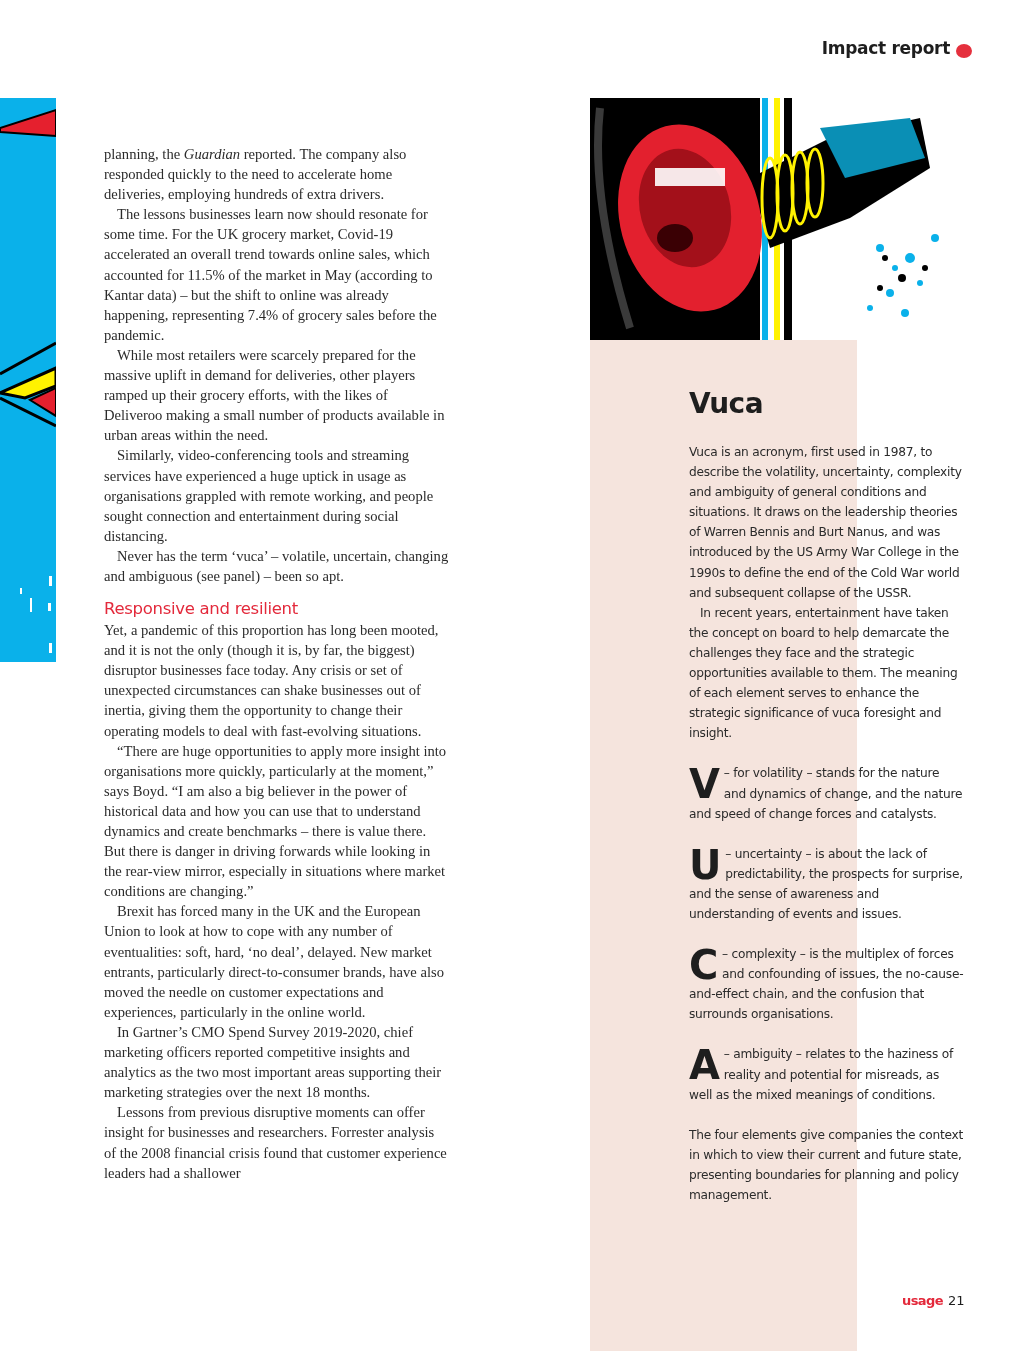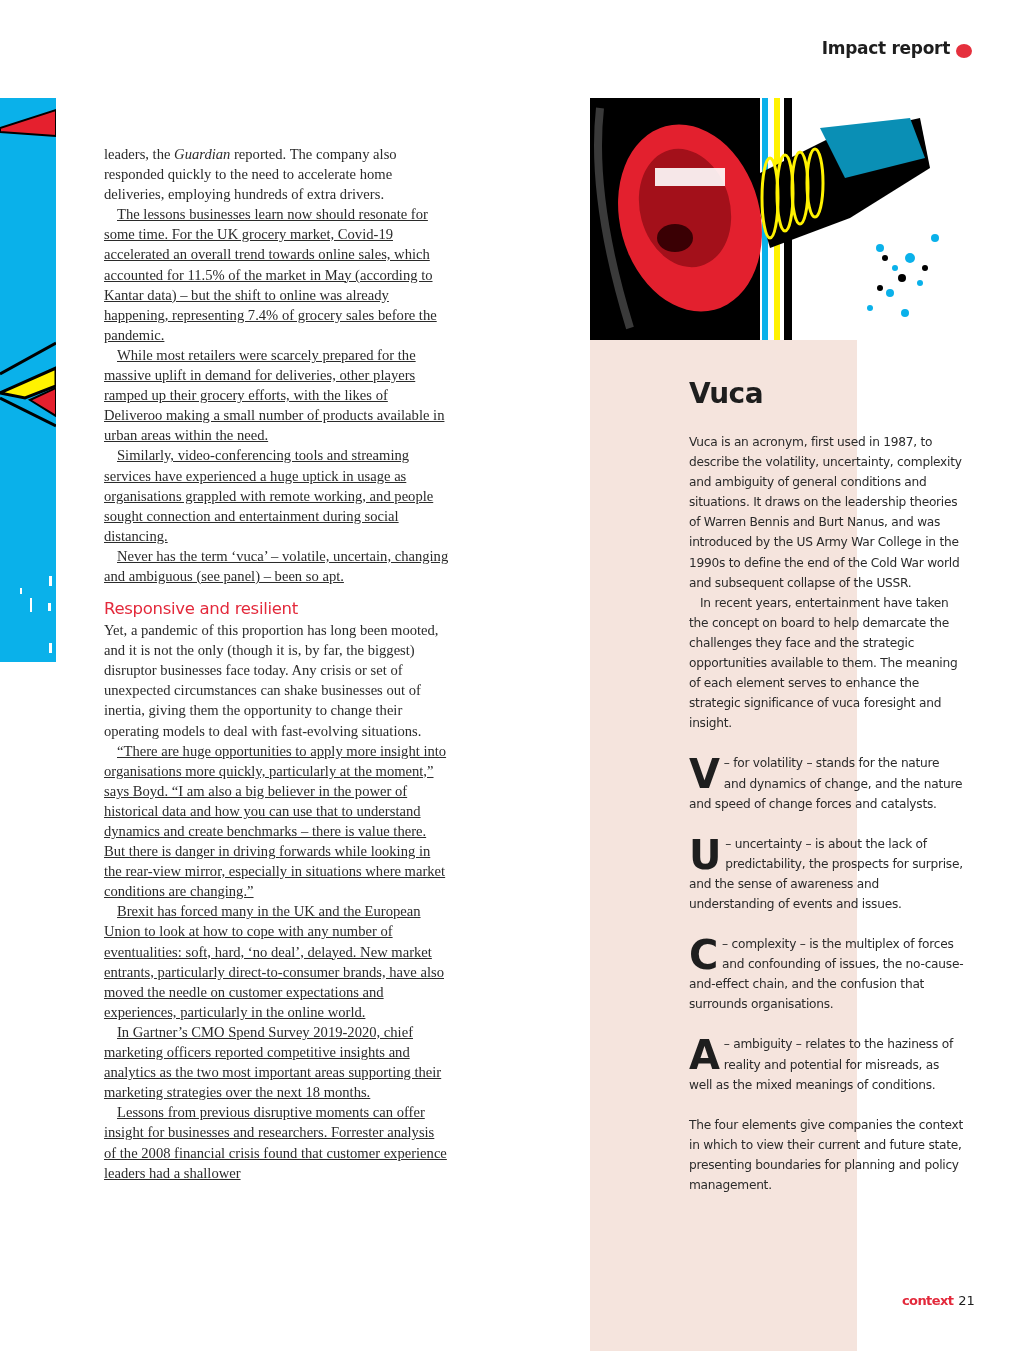--- a/index.html
+++ b/index.html
@@ -23,21 +23,21 @@
   }
   .left-strip svg { position: absolute; left: 0; top: 0; }
 
   
   .article {
     position: absolute; left: 104px; top: 144px; width: 345px;
     font-family: "Liberation Serif", serif; font-size: 14.6px; line-height: 20.1px;
     color: #2b2b2b;
   }
   .article p { margin: 0; }
-  .article p.indent { text-indent: 13px; text-decoration: underline; }
+  .article p.indent { text-indent: 13px; }
   .article h2 {
     font-family: "DejaVu Sans", sans-serif; font-weight: normal; font-size: 16.5px;
     color: #e3293b; margin: 12px 0 0 0; line-height: 22px; letter-spacing: -0.3px;
   }
 
   
   .panel-bg {
     position: absolute; left: 590px; top: 340px; width: 267px; height: 1011px;
     background: #f5e4dd;
   }
@@ -45,21 +45,21 @@
     position: absolute; left: 590px; top: 98px; width: 368px; height: 242px;
     overflow: hidden; background: #000;
   }
   .panel {
     position: absolute; left: 689px; top: 372px; width: 275px;
     font-family: "DejaVu Sans", sans-serif; font-size: 12.2px; line-height: 20.1px;
     color: #2b2b2b; letter-spacing: -0.25px;
   }
   .panel h3 {
     font-family: "DejaVu Sans", sans-serif; font-weight: bold; font-size: 28px;
-    margin: 4px 0 20px 0; line-height: 36px; color: #1e1e1e; letter-spacing: -0.5px;
+    margin: 14px 0 20px 0; line-height: 36px; color: #1e1e1e; letter-spacing: -0.5px;
   }
   .panel p { margin: 0; }
   .panel p.indent { text-indent: 11px; }
   .panel .spacer { height: 20px; }
   .dropcap {
     float: left; font-family: "DejaVu Sans", sans-serif; font-weight: bold;
     font-size: 40px; line-height: 34px; margin: 4px 4px 0 0; color: #1e1e1e;
   }
   .footer {
     position: absolute; left: 902px; top: 1293px;
@@ -83,21 +83,21 @@
     <line x1="0" y1="300" x2="56" y2="328" stroke="#000" stroke-width="3"></line>
     <rect x="49" y="478" width="3" height="10" fill="#fff"></rect>
     <rect x="30" y="500" width="2" height="14" fill="#fff"></rect>
     <rect x="48" y="505" width="3" height="8" fill="#fff"></rect>
     <rect x="49" y="545" width="3" height="10" fill="#fff"></rect>
     <rect x="20" y="490" width="2" height="6" fill="#fff"></rect>
   </svg>
 </div>
 
 <div class="article">
-  <p><span>leaders, the </span><i>Guardian</i><span> reported. The company also responded quickly to the need to accelerate home deliveries, employing hundreds of extra drivers.</span></p>
+  <p><span>planning, the </span><i>Guardian</i><span> reported. The company also responded quickly to the need to accelerate home deliveries, employing hundreds of extra drivers.</span></p>
   <p class="indent">The lessons businesses learn now should resonate for some time. For the UK grocery market, Covid-19 accelerated an overall trend towards online sales, which accounted for 11.5% of the market in May (according to Kantar data) – but the shift to online was already happening, representing 7.4% of grocery sales before the pandemic.</p>
   <p class="indent">While most retailers were scarcely prepared for the massive uplift in demand for deliveries, other players ramped up their grocery efforts, with the likes of Deliveroo making a small number of products available in urban areas within the need.</p>
   <p class="indent">Similarly, video-conferencing tools and streaming services have experienced a huge uptick in usage as organisations grappled with remote working, and people sought connection and entertainment during social distancing.</p>
   <p class="indent">Never has the term ‘vuca’ – volatile, uncertain, changing and ambiguous (see panel) – been so apt.</p>
   <h2>Responsive and resilient</h2>
   <p>Yet, a pandemic of this proportion has long been mooted, and it is not the only (though it is, by far, the biggest) disruptor businesses face today. Any crisis or set of unexpected circumstances can shake businesses out of inertia, giving them the opportunity to change their operating models to deal with fast-evolving situations.</p>
   <p class="indent">“There are huge opportunities to apply more insight into organisations more quickly, particularly at the moment,” says Boyd. “I am also a big believer in the power of historical data and how you can use that to understand dynamics and create benchmarks – there is value there. But there is danger in driving forwards while looking in the rear-view mirror, especially in situations where market conditions are changing.”</p>
   <p class="indent">Brexit has forced many in the UK and the European Union to look at how to cope with any number of eventualities: soft, hard, ‘no deal’, delayed. New market entrants, particularly direct-to-consumer brands, have also moved the needle on customer expectations and experiences, particularly in the online world.</p>
   <p class="indent">In Gartner’s CMO Spend Survey 2019-2020, chief marketing officers reported competitive insights and analytics as the two most important areas supporting their marketing strategies over the next 18 months.</p>
   <p class="indent">Lessons from previous disruptive moments can offer insight for businesses and researchers. Forrester analysis of the 2008 financial crisis found that customer experience leaders had a shallower</p>
@@ -153,14 +153,14 @@
   <p><span class="dropcap">U</span><span>– uncertainty – is about the lack of predictability, the prospects for surprise, and the sense of awareness and understanding of events and issues.</span></p>
   <div class="spacer"></div>
   <p><span class="dropcap">C</span><span>– complexity – is the multiplex of forces and confounding of issues, the no-cause-and-effect chain, and the confusion that surrounds organisations.</span></p>
   <div class="spacer"></div>
   <p><span class="dropcap">A</span><span>– ambiguity – relates to the haziness of reality and potential for misreads, as well as the mixed meanings of conditions.</span></p>
   <div class="spacer"></div>
   <p>The four elements give companies the context in which to view their current and future state, presenting boundaries for planning and policy management.</p>
 </div>
 
 <div class="footer">
-  <span class="brand">context</span><span class="page">21</span>
+  <span class="brand">usage</span><span class="page">21</span>
 </div>
 
 </body></html>

